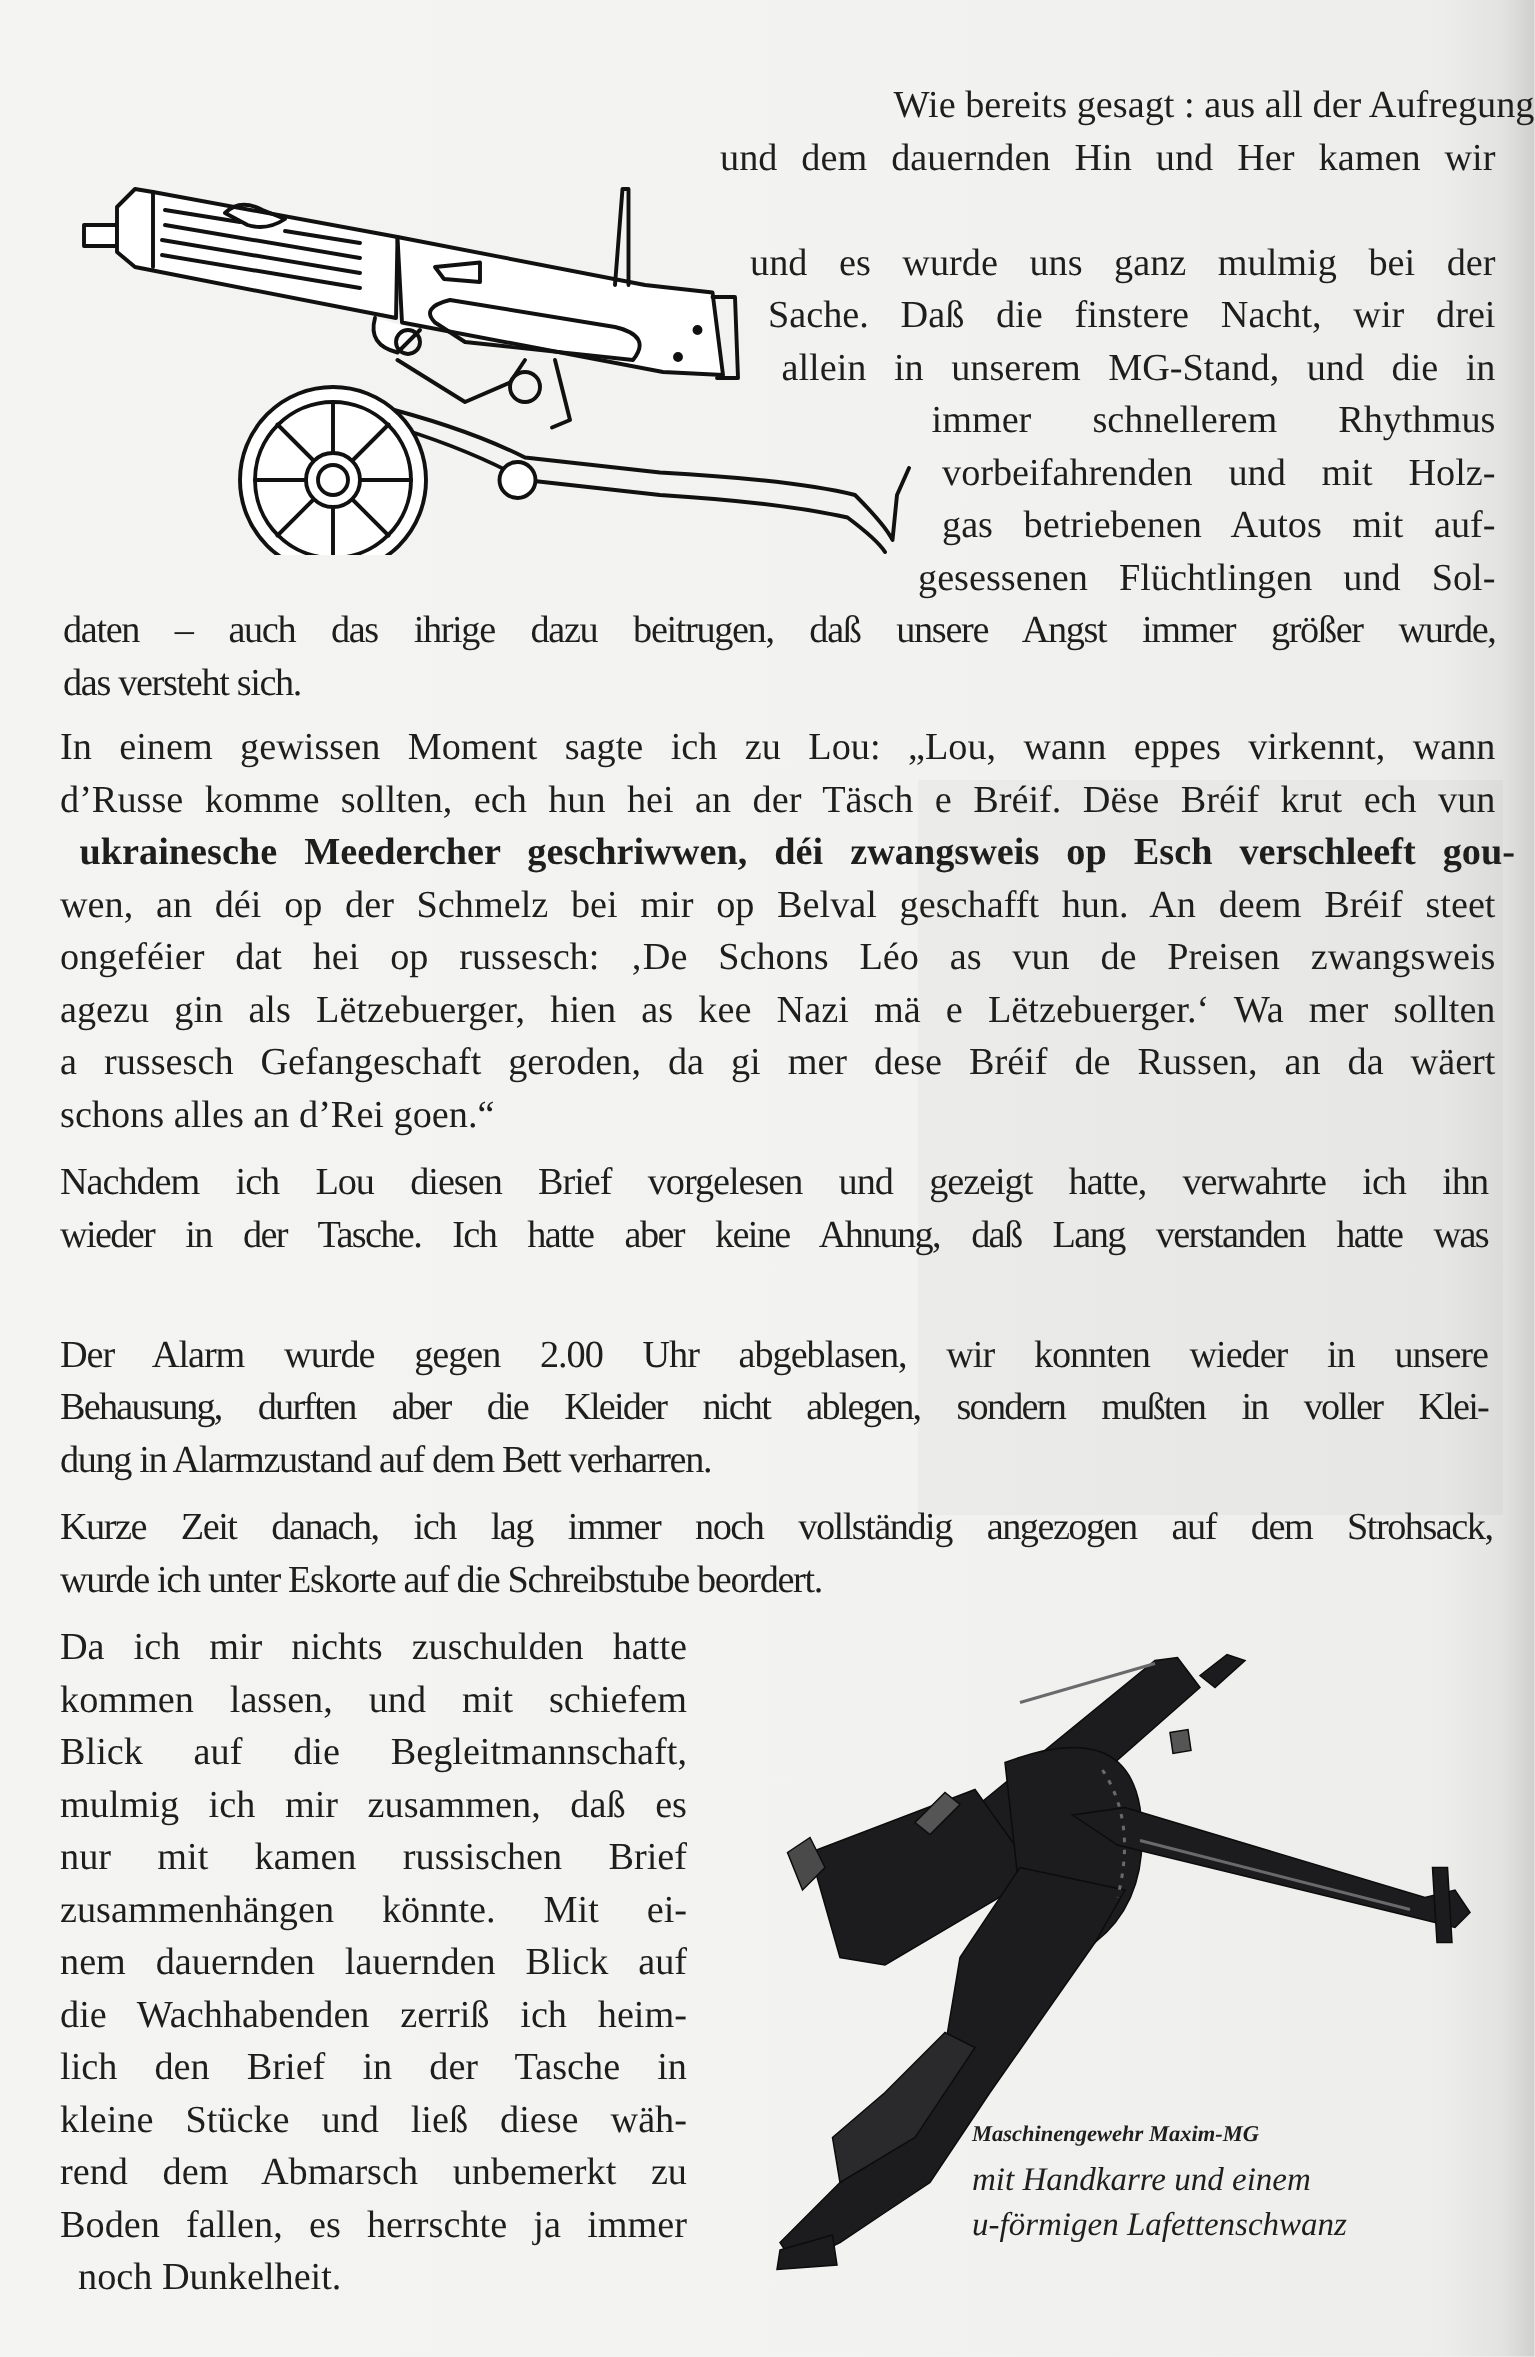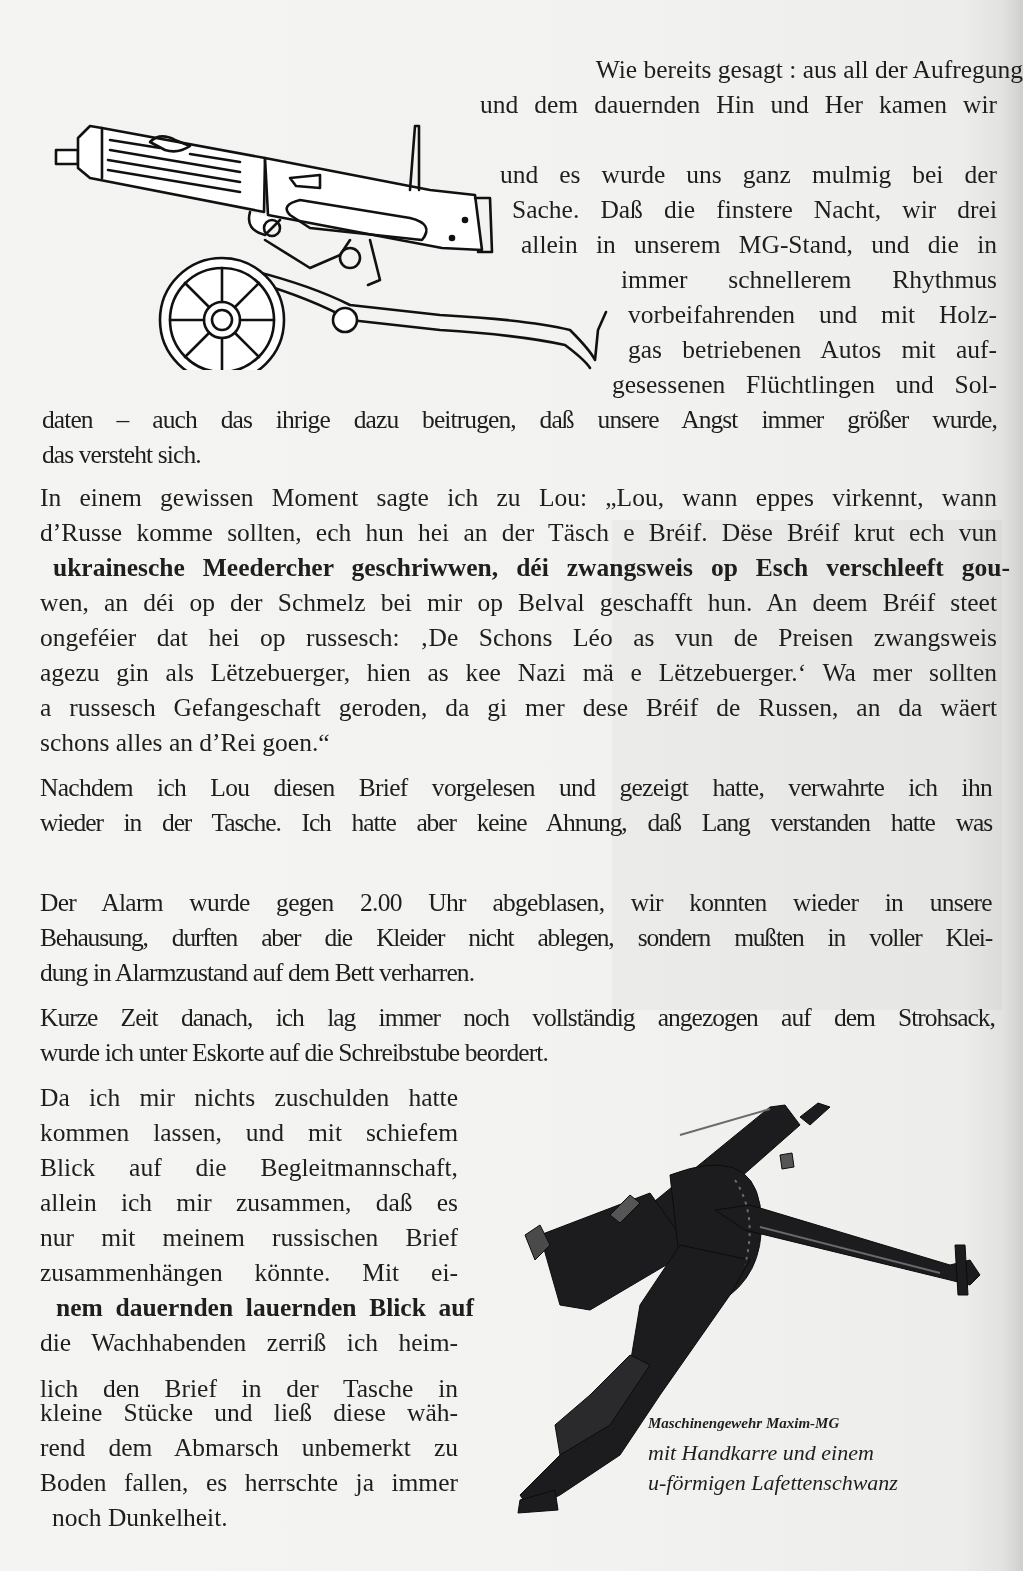--- a/index.html
+++ b/index.html
@@ -95,26 +95,26 @@
   <div class="line just" style="left:40px; top:885px; width:952px; letter-spacing:-0.7px;">Der Alarm wurde gegen 2.00 Uhr abgeblasen, wir konnten wieder in unsere</div>
   <div class="line just" style="left:40px; top:920px; width:952px; letter-spacing:-1.2px;">Behausung, durften aber die Kleider nicht ablegen, sondern mußten in voller Klei-</div>
   <div class="line" style="left:40px; top:955px; letter-spacing:-0.9px;">dung in Alarmzustand auf dem Bett verharren.</div>
 
   <div class="line just" style="left:40px; top:1000px; width:955px; letter-spacing:-1.0px;">Kurze Zeit danach, ich lag immer noch vollständig angezogen auf dem Strohsack,</div>
   <div class="line" style="left:40px; top:1035px; letter-spacing:-0.9px;">wurde ich unter Eskorte auf die Schreibstube beordert.</div>
 
   <div class="line just" style="left:40px; top:1080px; width:418px;">Da ich mir nichts zuschulden hatte</div>
   <div class="line just" style="left:40px; top:1115px; width:418px;">kommen lassen, und mit schiefem</div>
   <div class="line just" style="left:40px; top:1150px; width:418px;">Blick auf die Begleitmannschaft,</div>
-  <div class="line just" style="left:40px; top:1185px; width:418px;">allein ich mir zusammen, daß es</div>
-  <div class="line just" style="left:40px; top:1220px; width:418px;">nur mit meinem russischen Brief</div>
+  <div class="line just" style="left:40px; top:1185px; width:418px;">mulmig ich mir zusammen, daß es</div>
+  <div class="line just" style="left:40px; top:1220px; width:418px;">nur mit kamen russischen Brief</div>
   <div class="line just" style="left:40px; top:1255px; width:418px;">zusammenhängen könnte. Mit ei-</div>
-  <div class="line just" style="left:56px; top:1290px; width:418px;font-weight:bold;">nem dauernden lauernden Blick auf</div>
+  <div class="line just" style="left:40px; top:1290px; width:418px;">nem dauernden lauernden Blick auf</div>
   <div class="line just" style="left:40px; top:1325px; width:418px;">die Wachhabenden zerriß ich heim-</div>
-  <div class="line just" style="left:40px; top:1360px; width:418px;margin-top:11px;">lich den Brief in der Tasche in</div>
+  <div class="line just" style="left:40px; top:1360px; width:418px;">lich den Brief in der Tasche in</div>
   <div class="line just" style="left:40px; top:1395px; width:418px;">kleine Stücke und ließ diese wäh-</div>
   <div class="line just" style="left:40px; top:1430px; width:418px;">rend dem Abmarsch unbemerkt zu</div>
   <div class="line just" style="left:40px; top:1465px; width:418px;">Boden fallen, es herrschte ja immer</div>
   <div class="line" style="left:52px; top:1500px;">noch Dunkelheit.</div>
 
   <svg style="left:500px; top:1095px;" width="500" height="420" viewBox="0 0 500 420">
     <g fill="#1c1c1e" stroke="#0c0c0c" stroke-width="1">
 
       <path d="M150 110 L270 12 L285 10 L300 30 L175 140 Z"></path>
 

